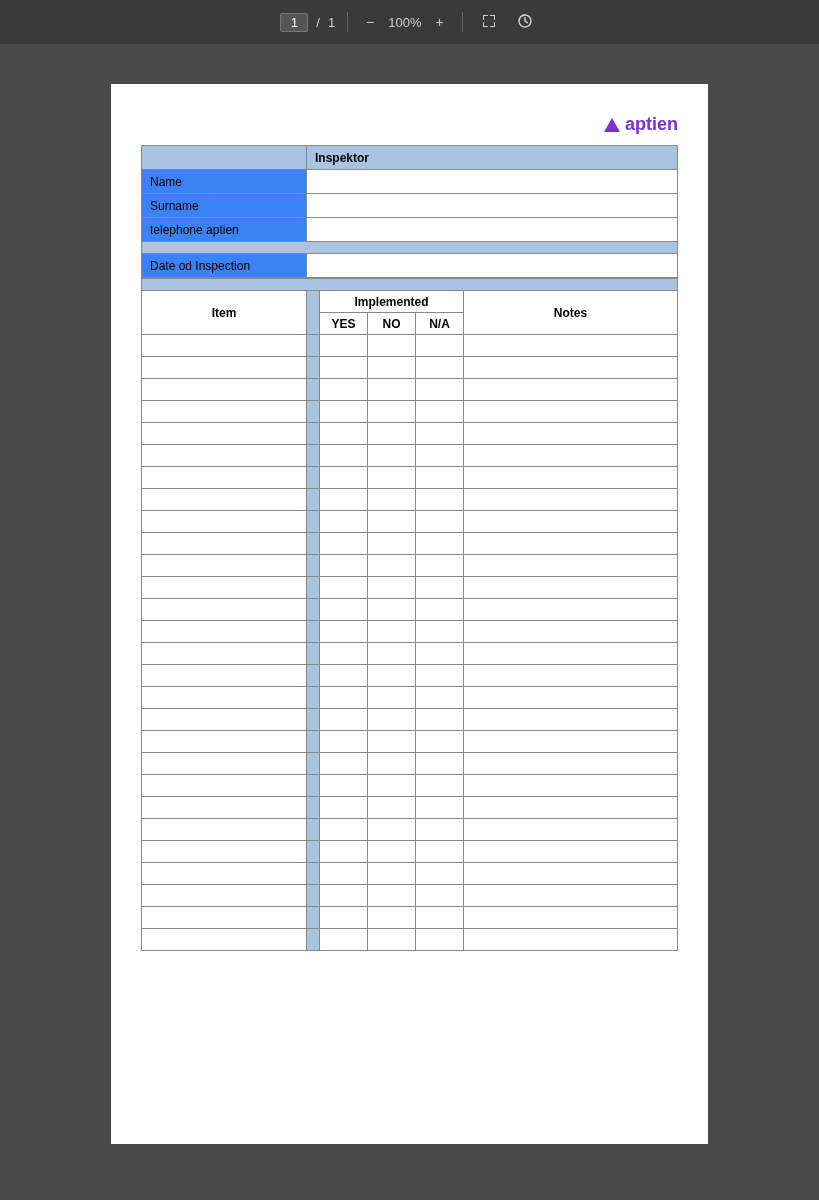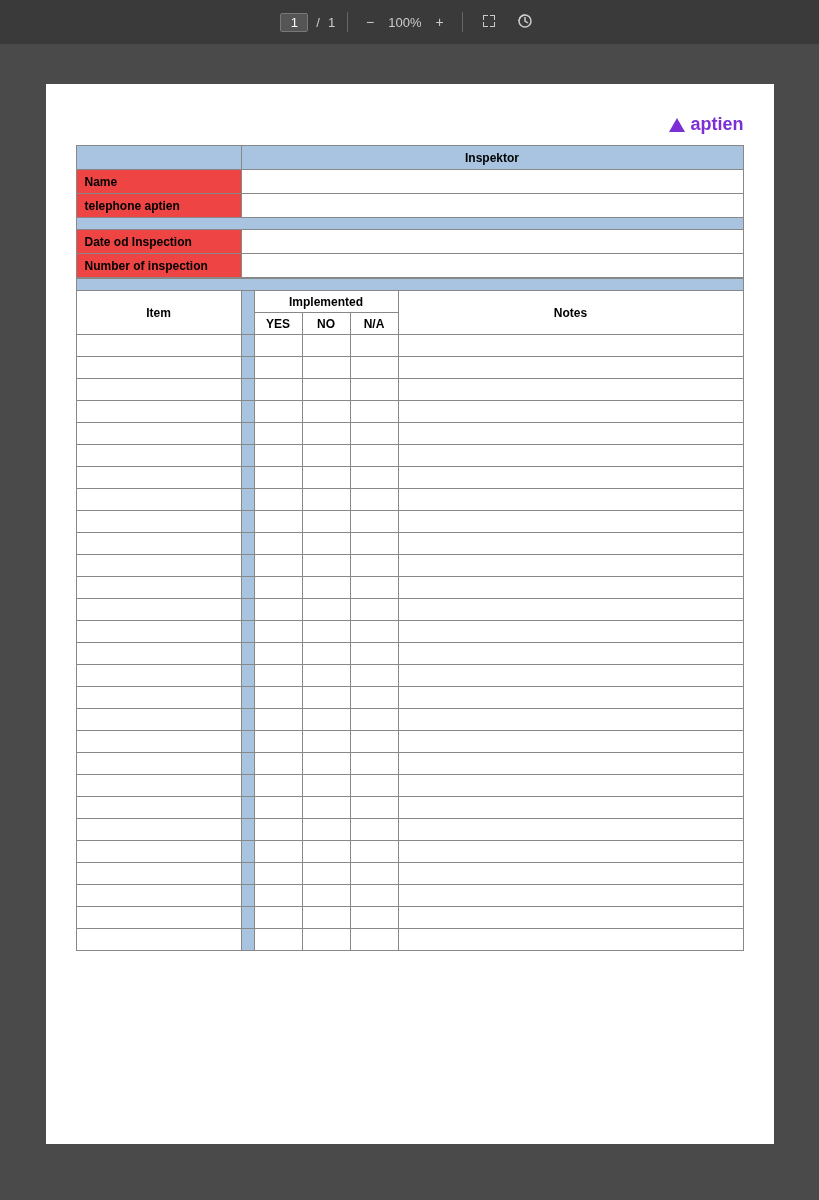--- a/index.html
+++ b/index.html
@@ -55,21 +55,21 @@
 
     
     .page-wrapper {
       display: flex;
       justify-content: center;
       padding: 40px 20px 40px 20px;
     }
 
     .page {
       background: #fff;
-      width: 728px;
+      width: 597px;
       min-height: 1060px;
       padding: 30px 30px 30px 30px;
       position: relative;
     }
 
     
     .logo-area {
       display: flex;
       justify-content: flex-end;
       margin-bottom: 10px;
@@ -102,26 +102,25 @@
 
     .info-table td, .info-table th {
       border: 1px solid #888;
       padding: 4px 8px;
       height: 24px;
     }
 
     .header-blue {
       background-color: #a8c4e0;
       font-weight: bold;
-      text-align: center;
     }
 
     .label-cell {
-      background: #ef4444;
-      font-weight: bold;
+      background: #3b82f6;
+      font-weight: normal;
       width: 165px;
     }
 
     .value-cell {
       background: #fff;
     }
 
     
     .checklist-table {
       width: 100%;
@@ -212,34 +211,34 @@
           <td class="header-blue"></td>
           <td class="header-blue">Inspektor</td>
         </tr>
       </thead>
       <tbody>
         <tr>
           <td class="label-cell">Name</td>
           <td class="value-cell"></td>
         </tr>
         <tr>
+          <td class="label-cell">Surname</td>
+          <td class="value-cell"></td>
+        </tr>
+        <tr>
           <td class="label-cell">telephone aptien</td>
           <td class="value-cell"></td>
         </tr>
 
         <tr>
           <td colspan="2" style="background-color:#a8c4e0; height:12px; border:1px solid #888;"></td>
         </tr>
 
         <tr>
           <td class="label-cell">Date od Inspection</td>
-          <td class="value-cell"></td>
-        </tr>
-        <tr>
-          <td class="label-cell">Number of inspection</td>
           <td class="value-cell"></td>
         </tr>
       </tbody>
     </table>
 
     <table class="checklist-table" style="margin-top:0;">
       <colgroup>
         <col style="width:165px">
         <col style="width:10px">
         <col style="width:48px">

